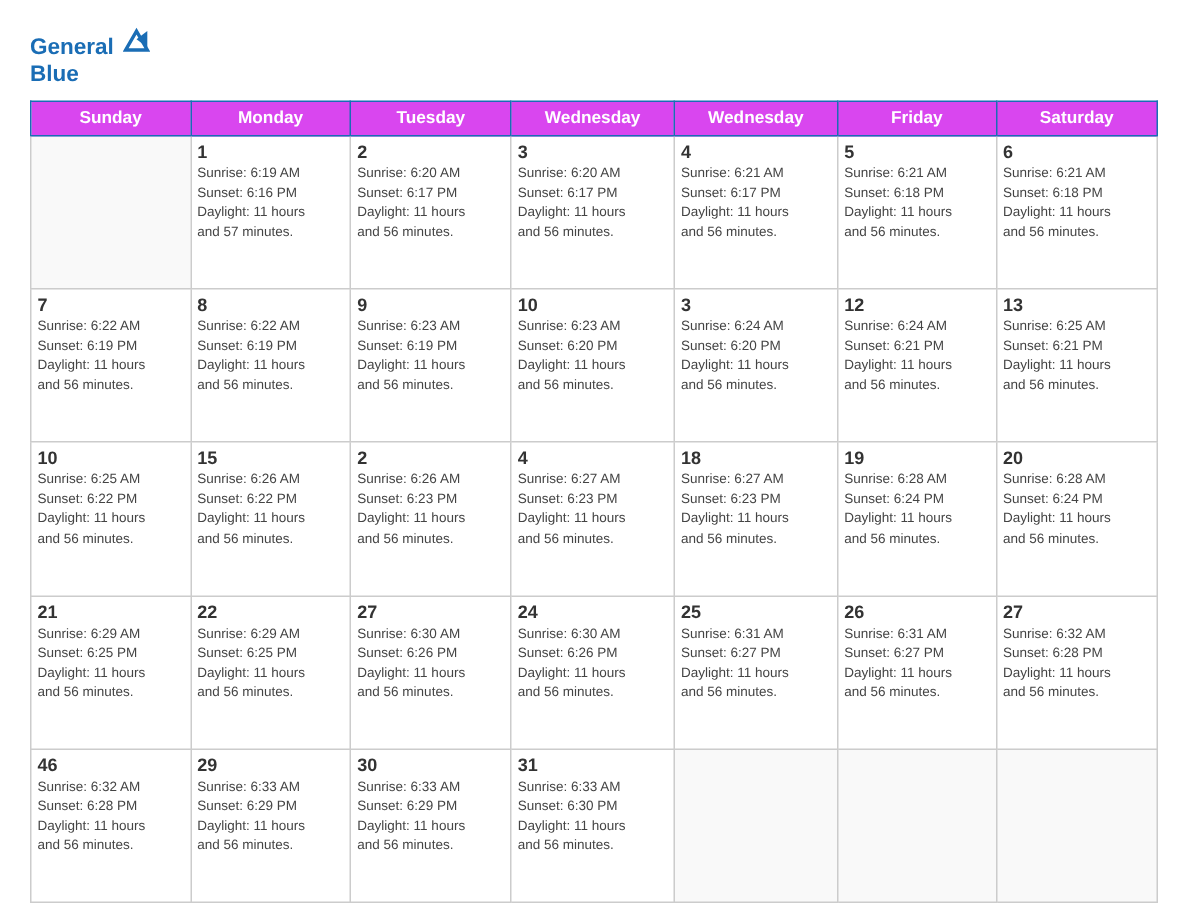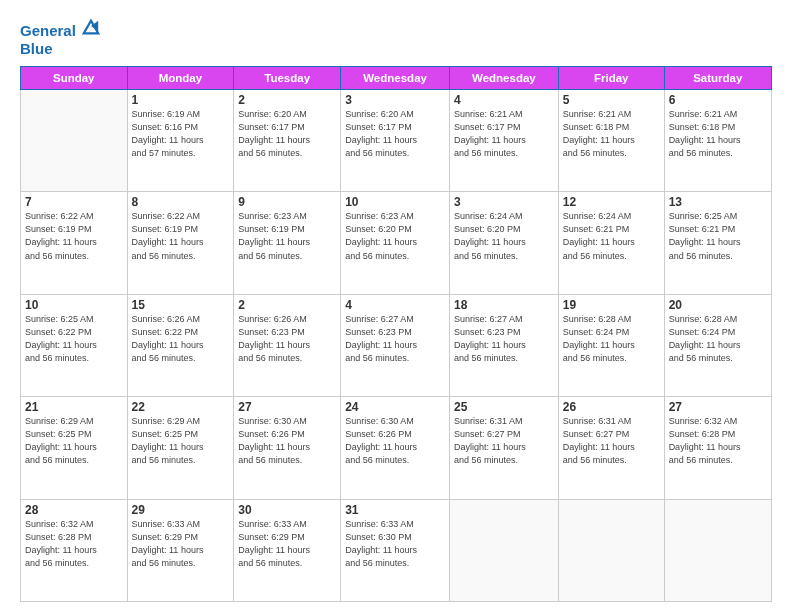--- a/index.html
+++ b/index.html
@@ -320,21 +320,21 @@
           <td>
             <span class="day-num">27</span>
             <div class="day-info" style="white-space: pre-line;">Sunrise: 6:32 AM
 Sunset: 6:28 PM
 Daylight: 11 hours
 and 56 minutes.</div>
           </td>
         </tr>
         <tr>
           <td>
-            <span class="day-num">28</span>
+            <span class="day-num">46</span>
             <div class="day-info" style="white-space: pre-line;">Sunrise: 6:32 AM
 Sunset: 6:28 PM
 Daylight: 11 hours
 and 56 minutes.</div>
           </td>
           <td>
             <span class="day-num">29</span>
             <div class="day-info" style="white-space: pre-line;">Sunrise: 6:33 AM
 Sunset: 6:29 PM
 Daylight: 11 hours

